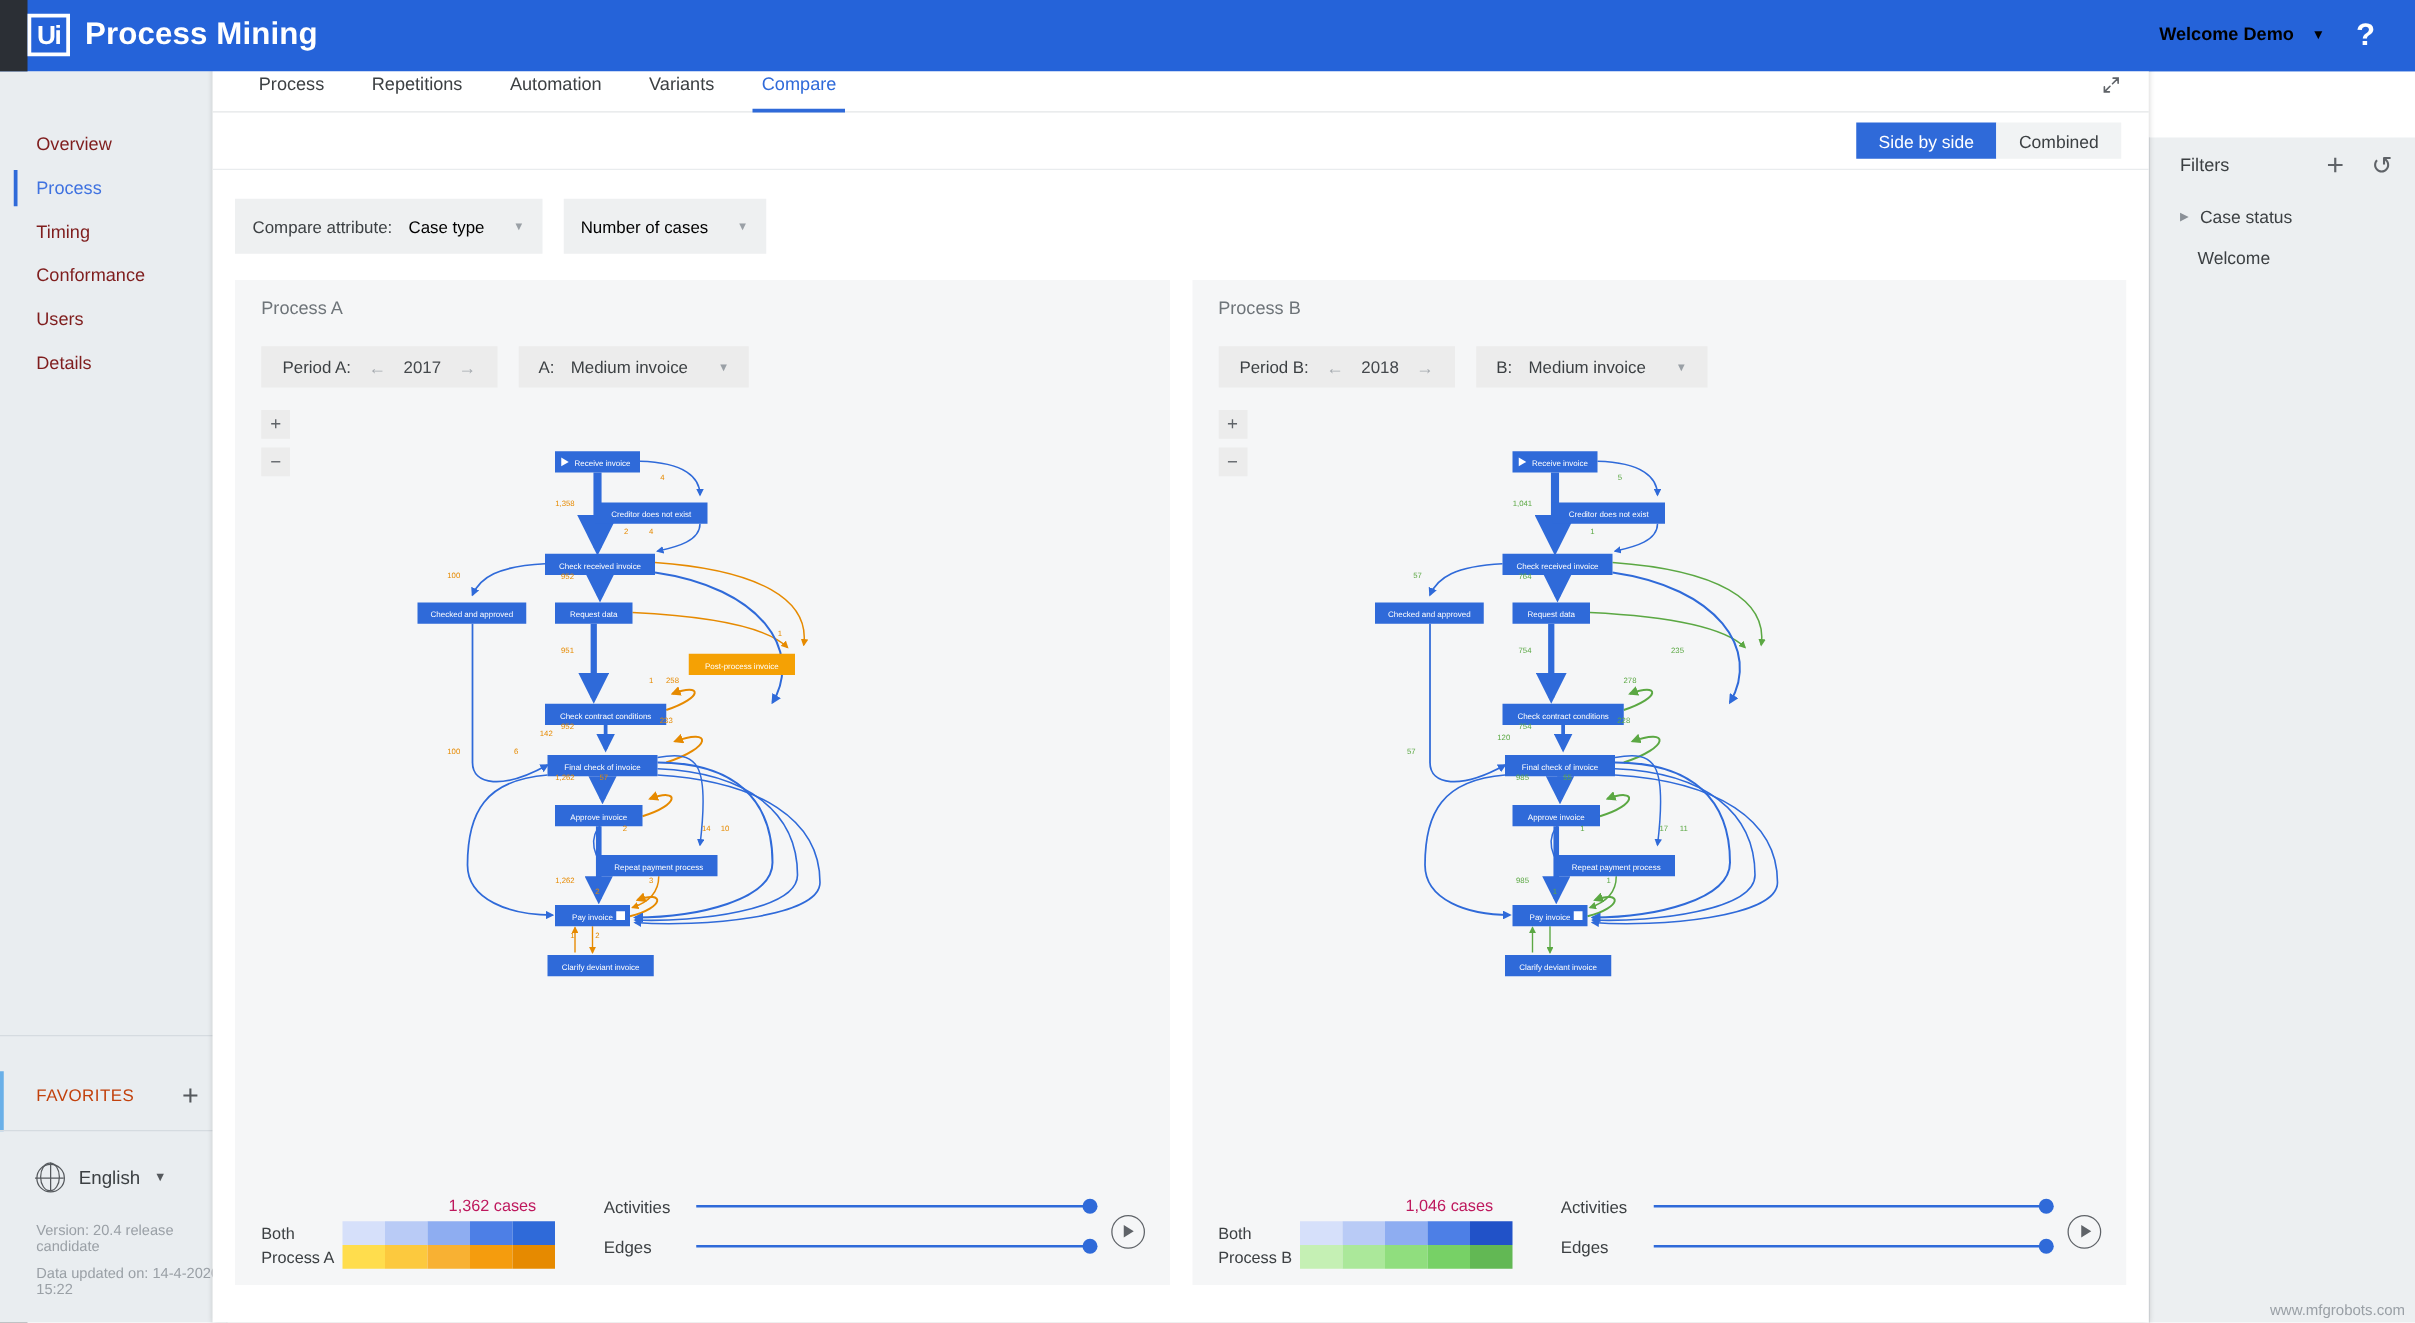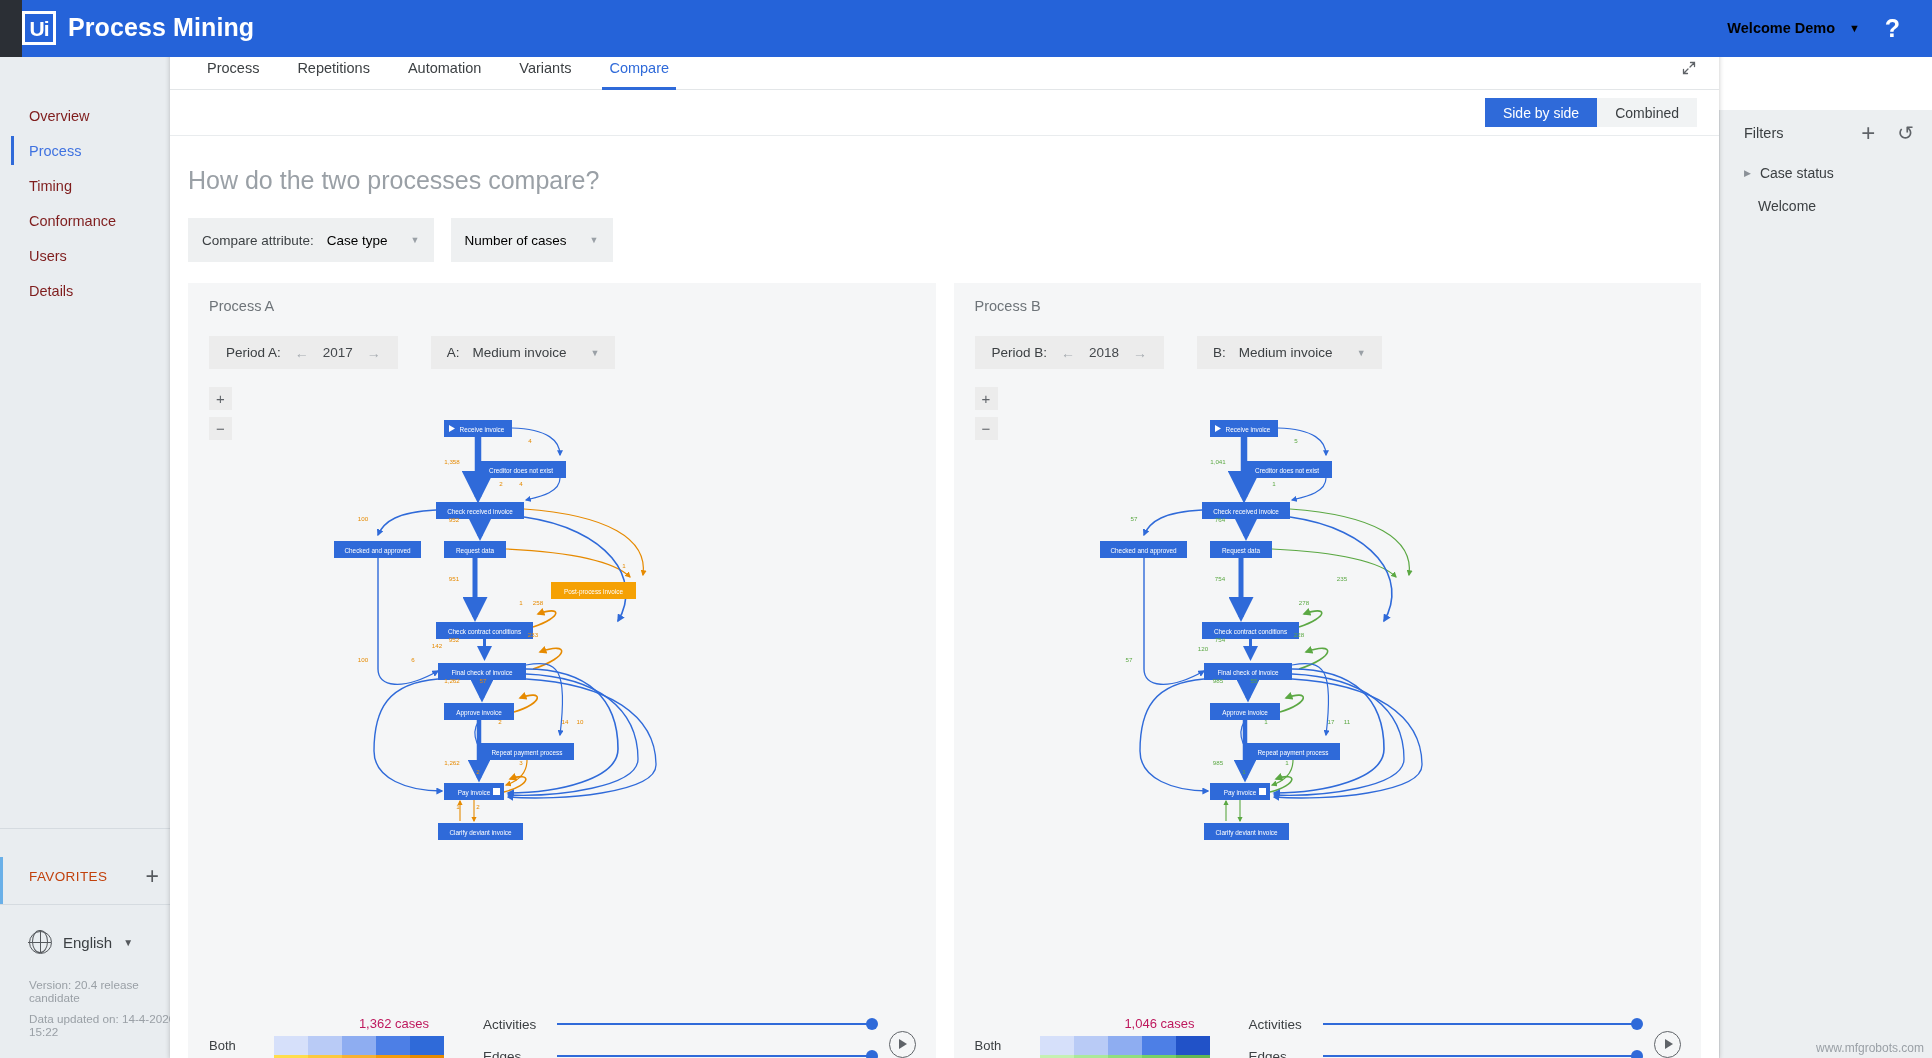--- a/index.html
+++ b/index.html
@@ -82,21 +82,21 @@
 
   .attr-row{display:flex;gap:17px;padding:23px 0 0 18px;}
   .pill{height:44px;background:#eef0f1;display:flex;align-items:center;padding:0 14px;font-size:13.5px;color:#3c4043;cursor:pointer;}
   .pill .lbl{color:#3c4043;margin-right:13px;}
   .pill .val{color:#000000;}
   .pill .dd{margin-left:23px;font-size:9px;color:#9aa0a6;}
 
   .panels{display:flex;gap:18px;padding:21px 18px 0 18px;height:calc(100% - 188px);}
   .panel{flex:1;background:#f5f6f7;position:relative;display:flex;flex-direction:column;}
   .panel-title{padding:15px 0 0 21px;font-size:14.5px;color:#6e7479;}
-  .period-row{display:flex;gap:33px;padding:22px 0 0 21px;}
+  .period-row{display:flex;gap:17px;padding:22px 0 0 21px;}
   .period-pill{height:33px;background:#ececec;display:flex;align-items:center;padding:0 17px;font-size:13.5px;color:#3c4043;gap:14px;cursor:pointer;}
   .period-pill .arrw{color:#a6abb0;font-size:14px;}
   .period-pill .yr{color:#44484c;}
   .sel-pill{height:33px;background:#ececec;display:flex;align-items:center;padding:0 16px;font-size:13.5px;color:#3c4043;cursor:pointer;}
   .sel-pill .k{margin-right:13px;}
   .sel-pill .dd{margin-left:24px;font-size:9px;color:#9aa0a6;}
 
   .zoomctl{position:absolute;left:21px;top:104px;}
   .zbtn{width:23px;height:23px;background:#ececec;display:flex;align-items:center;justify-content:center;
         font-size:15px;color:#5f6368;margin-bottom:7px;cursor:pointer;}
@@ -218,21 +218,20 @@
     </span>
   </div>
 
   <div class="subbar">
     <div class="seg">
       <div class="seg-btn on">Side by side</div>
       <div class="seg-btn off">Combined</div>
     </div>
   </div>
 
-  <div class="q-title">How do the two processes compare?</div>
 
   <div class="attr-row">
     <div class="pill">
       <span class="lbl">Compare attribute:</span>
       <span class="val">Case type</span>
       <span class="dd">▼</span>
     </div>
     <div class="pill">
       <span class="val">Number of cases</span>
       <span class="dd">▼</span>

